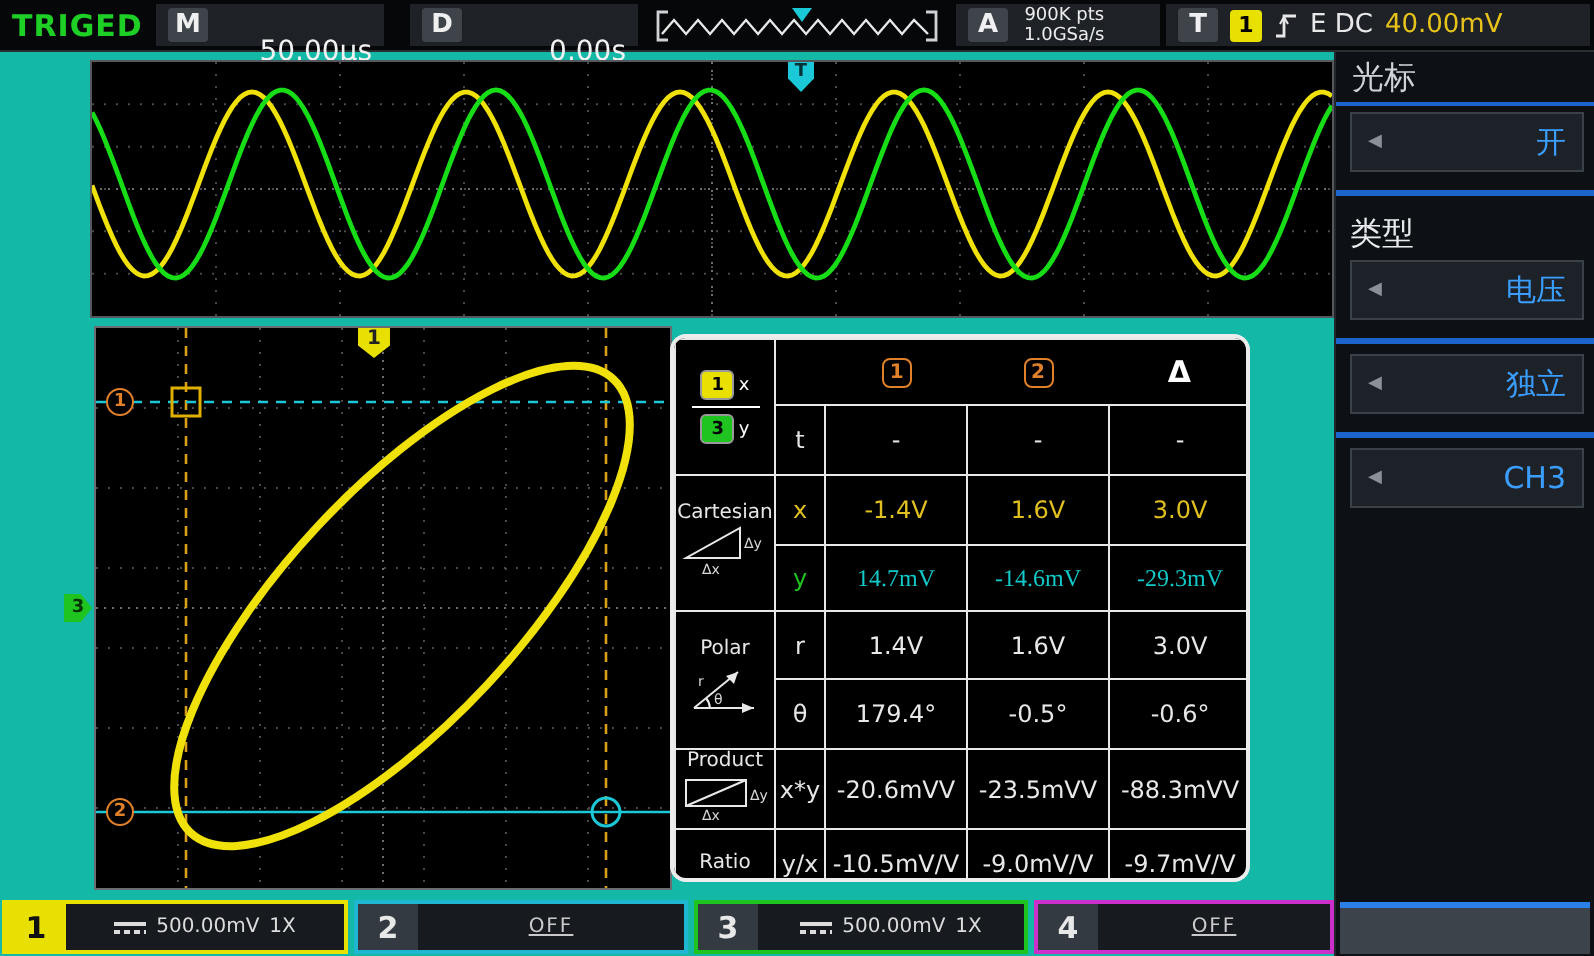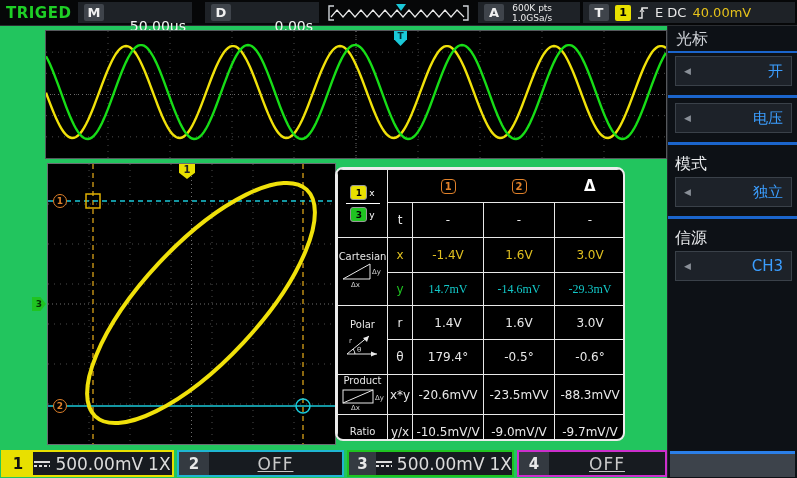--- a/index.html
+++ b/index.html
@@ -1,16 +1,16 @@
 <!DOCTYPE html>
 <html><head>
 <meta charset="utf-8">
 <style>
   html,body{margin:0;padding:0;background:#111;}
-  .screen{position:relative;width:797px;height:478px;background:#22c55e;overflow:hidden;
+  .screen{position:relative;width:797px;height:478px;background:#14b8a6;overflow:hidden;
           font-family:"DejaVu Sans","Liberation Sans",sans-serif;}
   
   .topbar{position:absolute;left:0;top:0;width:797px;height:26px;background:#060708;border-bottom:1px solid #2a2d31;box-sizing:border-box;}
   .trig{position:absolute;left:6px;top:4px;color:#1ecf26;font-weight:bold;font-size:15px;letter-spacing:.5px;}
   .tb-panel{position:absolute;top:2px;height:21px;background:#1e2227;display:flex;align-items:center;padding:0 6px;box-sizing:border-box;}
   .tb-badge{min-width:20px;height:17px;background:#3f444b;color:#f0f0f0;font-weight:bold;font-size:13px;
             display:flex;align-items:center;justify-content:center;border-radius:2px;}
   .tb-val{color:#f2f2f2;font-size:14px;margin-top:26px;}
   .m-panel{left:78px;width:114px;justify-content:space-between;}
   .d-panel{left:205px;width:114px;justify-content:space-between;}
@@ -65,21 +65,21 @@
   .sec-box{height:30px;background:#1d2229;border:1px solid #3a4149;display:flex;align-items:center;justify-content:space-between;
            padding:0 8px;box-sizing:border-box;cursor:default;}
   .arrow{color:#8a9098;font-size:9px;}
   .sec-value{color:#3b9eff;font-size:15px;}
   .sep{height:3px;background:#1b65cc;margin:2px 0;}
   
   .chbar{position:absolute;top:450px;height:27px;background:#171b20;border:2px solid #444;display:flex;align-items:center;box-sizing:border-box;}
   .chnum{width:30px;align-self:stretch;display:flex;align-items:center;justify-content:center;font-weight:bold;font-size:15px;
          background:#343a41;color:#e8e8e8;}
   .ch1sel .chnum{background:#e8e000;color:#111;}
-  .chtext{flex:1;display:flex;align-items:center;justify-content:center;gap:5px;color:#dcdcdc;font-size:17px;white-space:nowrap;}
+  .chtext{flex:1;display:flex;align-items:center;justify-content:center;gap:5px;color:#dcdcdc;font-size:10px;white-space:nowrap;}
   .off{color:#c9c9c9;letter-spacing:1px;text-decoration:underline;}
   .dc-icon{width:16px;display:inline-block;}
   .dc-icon .s{height:2px;background:#dcdcdc;margin-bottom:2px;}
   .dc-icon .d{height:2px;background:repeating-linear-gradient(90deg,#dcdcdc 0 3px,transparent 3px 5px);}
   .misc-panel{position:absolute;left:670px;top:451px;width:125px;height:26px;background:#3d434b;border-top:3px solid #2b7fe8;box-sizing:border-box;}
 </style>
 </head>
 <body>
 
 <div class="screen">
@@ -102,21 +102,21 @@
         <path d="M7,3 H2 V17 H7" stroke="#cfd3d8" stroke-width="1.4" fill="none"></path>
         <path d="M136,3 H141 V17 H136" stroke="#cfd3d8" stroke-width="1.4" fill="none"></path>
         <path d="M4,14 L10,7 L16,14 L22,7 L28,14 L34,7 L40,14 L46,7 L52,14 L58,7 L64,14 L70,7 L76,14 L82,7 L88,14 L94,7 L100,14 L106,7 L112,14 L118,7 L124,14 L130,7 L137,14" stroke="#e8e8e8" stroke-width="1.2" fill="none"></path>
         <polygon points="69,1 79,1 74,8" fill="#1ac8d8"></polygon>
       </svg>
     </div>
 
     <div class="tb-panel acq">
       <span class="tb-badge">A</span>
       <div class="acq-two">
-        <div>600K pts</div>
+        <div>900K pts</div>
         <div>1.0GSa/s</div>
       </div>
     </div>
 
     <div class="tb-panel trigset">
       <span class="tb-badge">T</span>
       <span class="chbadge">1</span>
       <svg width="12" height="16" viewBox="0 0 12 16">
         <path d="M1,13 H5 V3 H11" stroke="#e8e8e8" stroke-width="1.4" fill="none"></path>
         <path d="M3,7 L5,3.5 L7,7" stroke="#e8e8e8" stroke-width="1" fill="none"></path>
@@ -300,38 +300,37 @@
 
     <div class="sec">
       <div class="sec-box">
         <span class="arrow">◀</span>
         <span class="sec-value">开</span>
       </div>
     </div>
     <div class="sep"></div>
 
     <div class="sec">
+      <div class="sec-label">类型</div>
       <div class="sec-box">
         <span class="arrow">◀</span>
         <span class="sec-value">电压</span>
       </div>
     </div>
     <div class="sep"></div>
 
     <div class="sec">
-      <div class="sec-label">模式</div>
       <div class="sec-box">
         <span class="arrow">◀</span>
         <span class="sec-value">独立</span>
       </div>
     </div>
     <div class="sep"></div>
 
     <div class="sec">
-      <div class="sec-label">信源</div>
       <div class="sec-box">
         <span class="arrow">◀</span>
         <span class="sec-value">CH3</span>
       </div>
     </div>
   </div>
 
   <div class="chbar ch1sel" style="left: 1px; width: 173px; border-color: rgb(232, 224, 0);">
     <span class="chnum">1</span>
     <span class="chtext">

